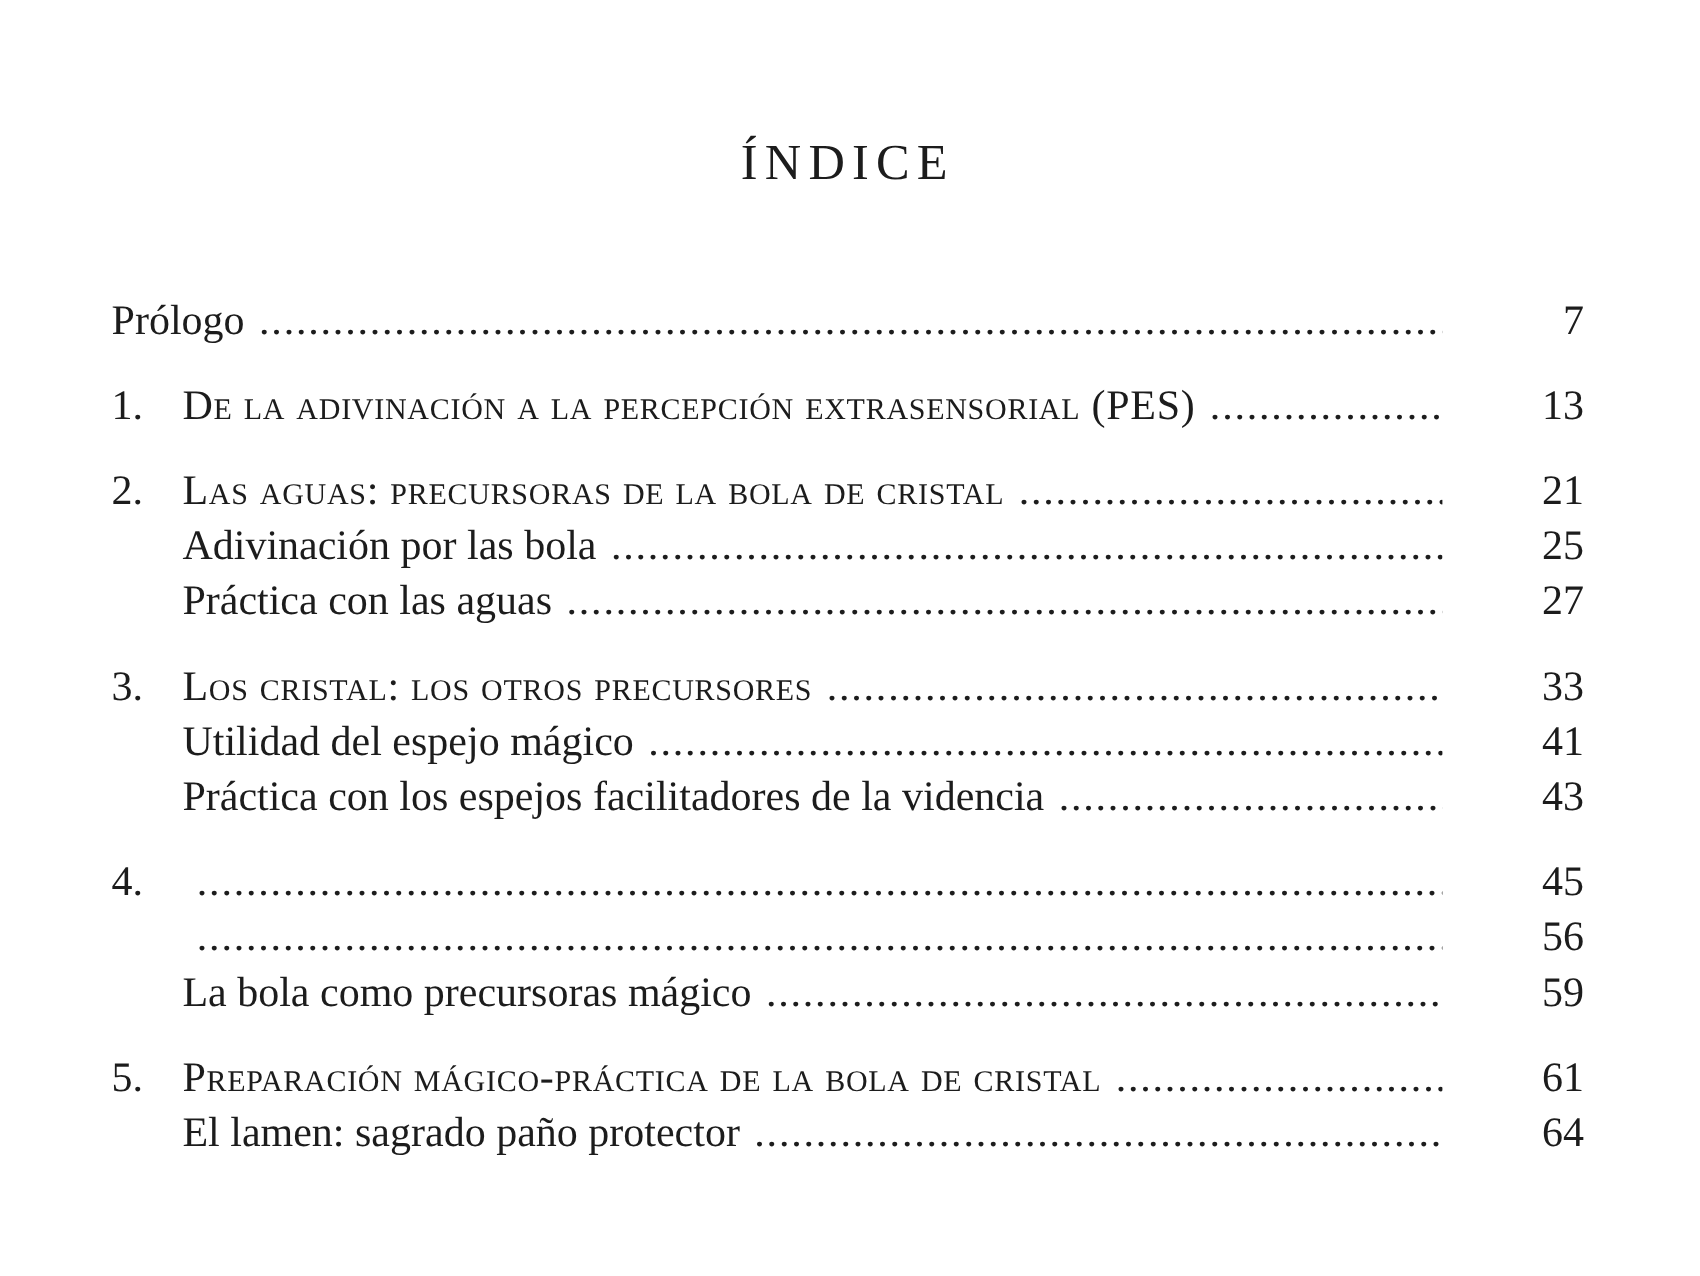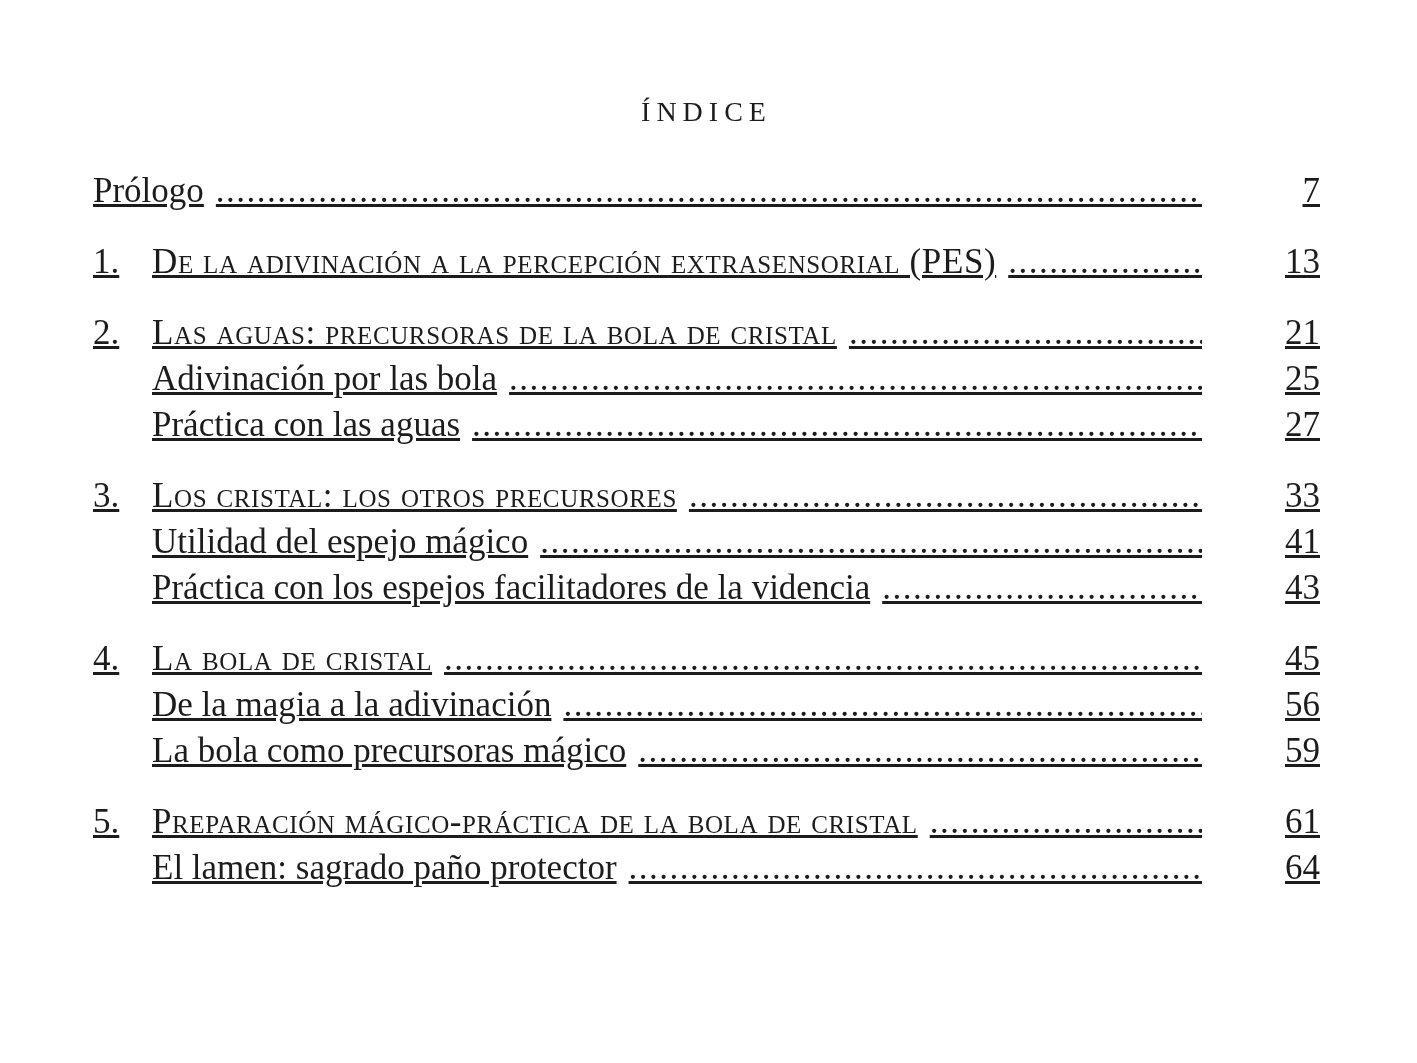--- a/index.html
+++ b/index.html
@@ -12,28 +12,28 @@
     color: #1c1c1c;
     font-family: "Liberation Serif", serif;
     overflow: hidden;
   }
   .page {
     width: 100%;
     height: 100%;
     padding: 96px 97px 0 93px;
   }
   .title {
-    margin: 0;
+    margin: 16px;
     text-align: center;
-    font-size: 28px;
+    font-size: 42px;
     font-weight: 400;
     letter-spacing: 6px;
     color: #1c1c1c;
   }
-  .toc { margin-top: 40px; text-decoration: underline; }
+  .toc { margin-top: 84px; }
   .row {
     display: flex;
     align-items: baseline;
     font-size: 35px;
     line-height: 46px;
     white-space: nowrap;
   }
   .row--chapter { margin-top: 25px; }
   .num { flex: 0 0 59px; }
   .row--chapter .label {
@@ -106,27 +106,25 @@
     <span class="pagenum">41</span>
   </div>
       <div class="row row--sub">
     <span class="num"></span>
     <span class="label">Práctica con los espejos facilitadores de la videncia</span>
     <span class="leader"></span>
     <span class="pagenum">43</span>
   </div>
       <div class="row row--chapter">
     <span class="num">4.</span>
-    <span class="label">La bola de cristal</span>
     <span class="leader"></span>
     <span class="pagenum">45</span>
   </div>
       <div class="row row--sub">
     <span class="num"></span>
-    <span class="label">De la magia a la adivinación</span>
     <span class="leader"></span>
     <span class="pagenum">56</span>
   </div>
       <div class="row row--sub">
     <span class="num"></span>
     <span class="label">La bola como precursoras mágico</span>
     <span class="leader"></span>
     <span class="pagenum">59</span>
   </div>
       <div class="row row--chapter">

